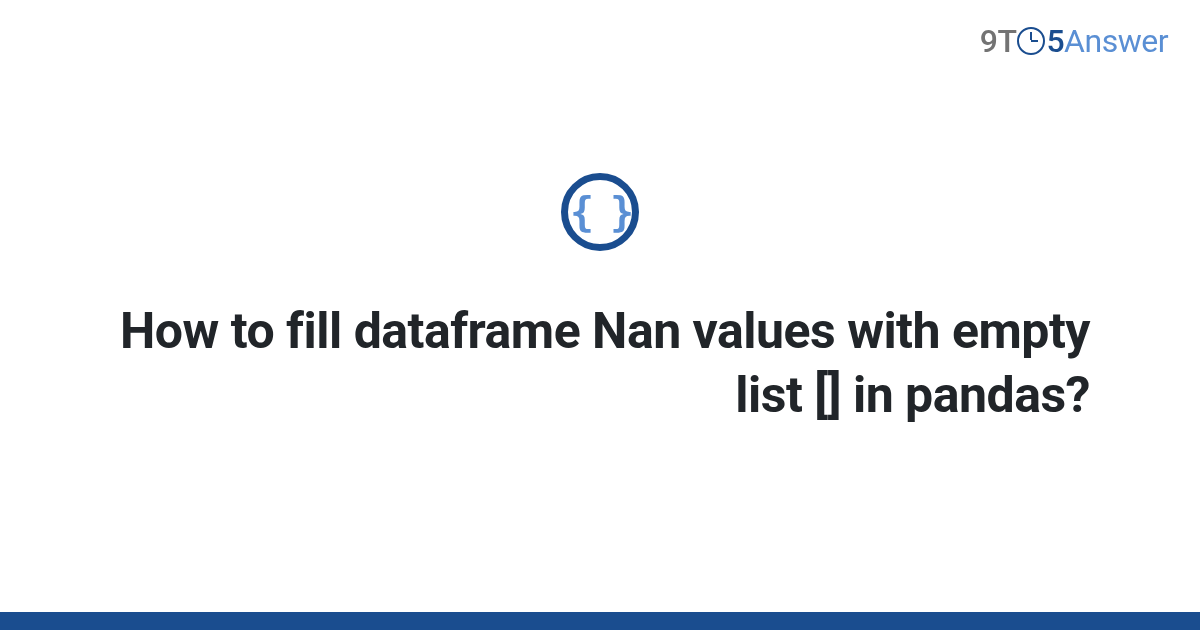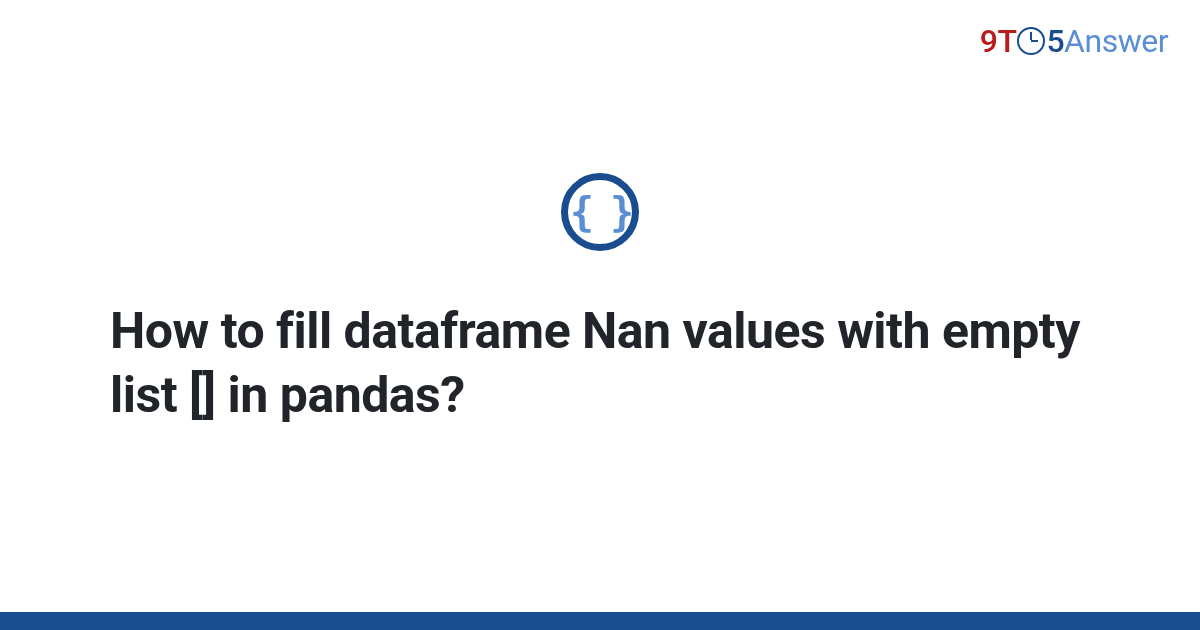--- a/index.html
+++ b/index.html
@@ -20,21 +20,21 @@
     .logo {
       position: absolute;
       top: 22px;
       right: 32px;
       font-size: 32px;
       font-weight: 400;
       letter-spacing: -0.5px;
     }
     
     .logo-9t {
-      color: #b91c1c;
+      color: #737373;
       font-weight: 500;
     }
     
     .logo-clock {
       display: inline-flex;
       align-items: center;
       justify-content: center;
       width: 28px;
       height: 28px;
       border: 2.5px solid #1a4d8f;
@@ -106,21 +106,21 @@
       color: #5a8fd4;
       letter-spacing: -4px;
       font-family: Consolas, Monaco, monospace;
       line-height: 1;
     }
     
     .title {
       font-size: 50px;
       font-weight: 700;
       color: #212529;
-      text-align: left;
+      text-align: right;
       line-height: 1.28;
       max-width: 980px;
       letter-spacing: -0.5px;
     }
     
     .bottom-bar {
       position: absolute;
       bottom: 0;
       left: 0;
       width: 100%;

